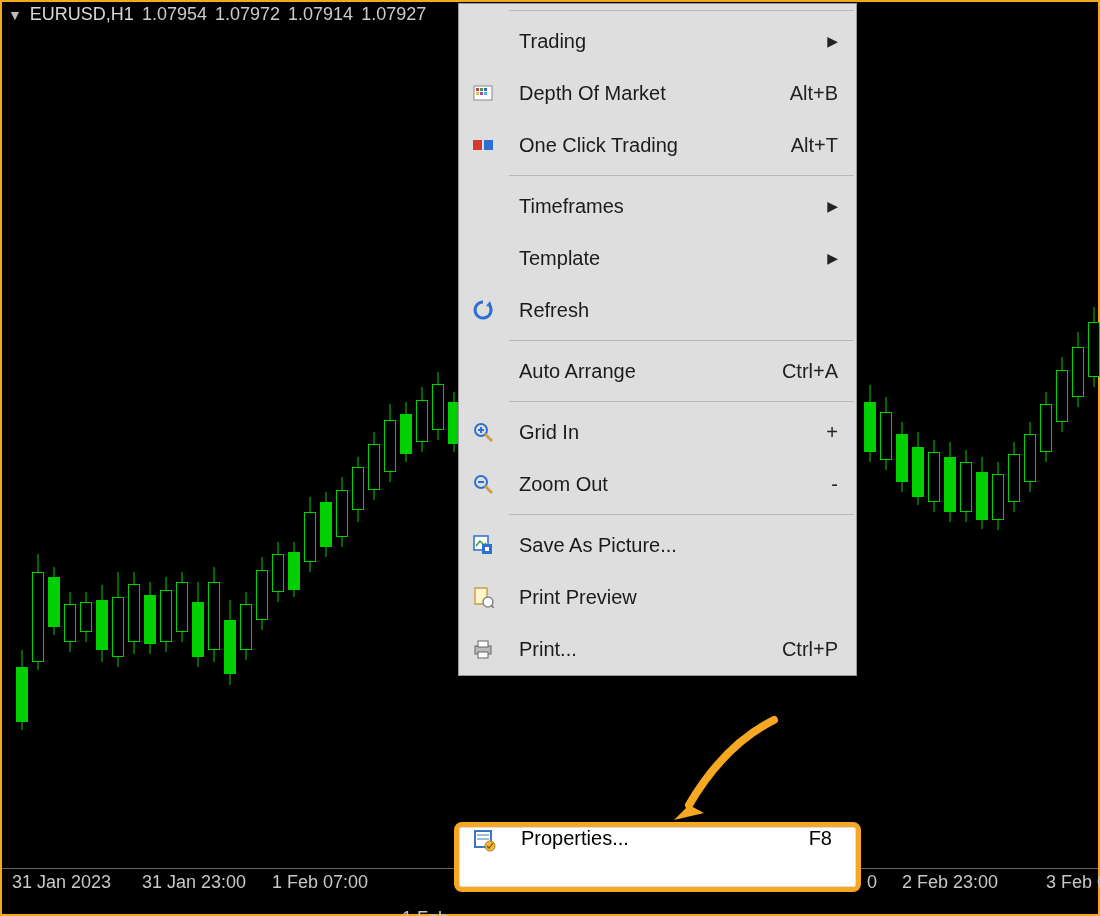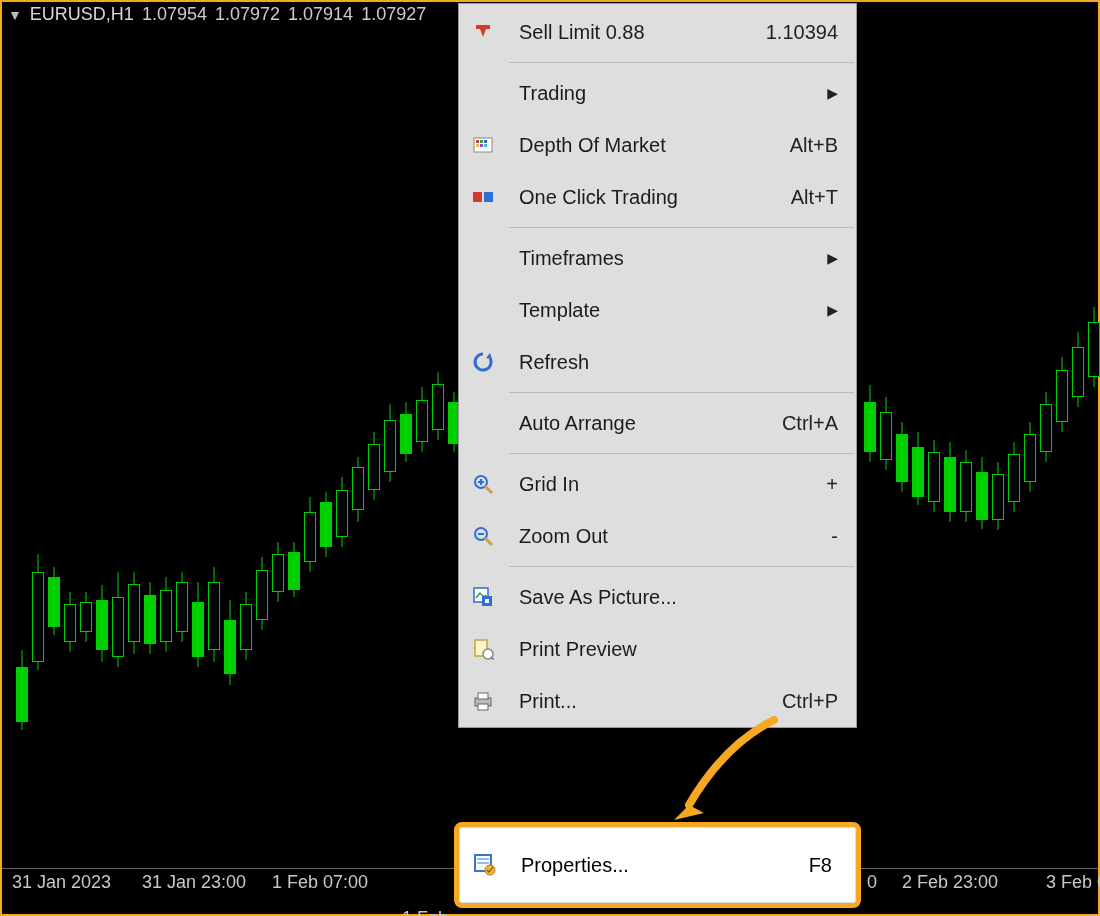--- a/index.html
+++ b/index.html
@@ -58,25 +58,25 @@
   }
   .menu-item .label { flex: 1; }
   .menu-item .shortcut { color: #222; min-width: 80px; text-align: right; }
   .menu-item .submenu-arrow { font-size: 14px; color: #222; margin-left: auto; }
   .menu-sep {
     height: 1px; background: #b8b8b8; margin: 4px 2px 4px 50px;
   }
   .highlight-wrap {
     position: absolute;
     left: 452px; top: 820px;
-    width: 407px; height: 86px;
+    width: 407px; height: 70px;
     border: 5px solid #f7a823;
     border-radius: 8px;
     background: #fff;
-    display: flex; align-items: center;
+    display: flex; align-items: flex-start;
     padding-left: 12px;
     box-shadow: 0 0 0 1px #dedede inset;
   }
   .highlight-wrap .icon-slot {
     width: 28px; height: 28px; display: flex; align-items: center; justify-content: center; margin-right: 22px;
   }
   .highlight-wrap .label { flex: 1; font-size: 20px; }
   .highlight-wrap .shortcut { font-size: 20px; padding-right: 24px; }
 
   .annotation-arrow {
@@ -280,29 +280,20 @@
       <span class="axis-label" style="left: 10px;">31 Jan 2023</span>
       <span class="axis-label" style="left: 140px;">31 Jan 23:00</span>
       <span class="axis-label" style="left: 270px;">1 Feb 07:00</span>
       <span class="axis-label" style="left: 400px; margin-top: 36px;">1 Feb</span>
       <span class="axis-label" style="left: 865px;">0</span>
       <span class="axis-label" style="left: 900px;">2 Feb 23:00</span>
       <span class="axis-label" style="left: 1028px; margin-left: 16px;">3 Feb 07</span>
     </div>
 
   <div class="context-menu" id="ctx-menu">
-      <div class="menu-item">
-        <span class="icon-slot">
-          <svg width="22" height="22" viewBox="0 0 22 22">
-            <path d="M4 4 h14 v4 h-4 l-3 8 l-3 -8 h-4 z" fill="#d43a2f"></path>
-          </svg>
-        </span>
-        <span class="label">Sell Limit 0.88</span>
-        <span class="shortcut">1.10394</span>
-      </div>
       <div class="menu-sep"></div>
       <div class="menu-item">
         <span class="icon-slot"></span>
         <span class="label">Trading</span>
         <span class="submenu-arrow">▶</span>
       </div>
       <div class="menu-item">
         <span class="icon-slot">
           <svg width="22" height="22" viewBox="0 0 22 22">
             <rect x="2" y="4" width="18" height="14" fill="#fff" stroke="#888"></rect>

